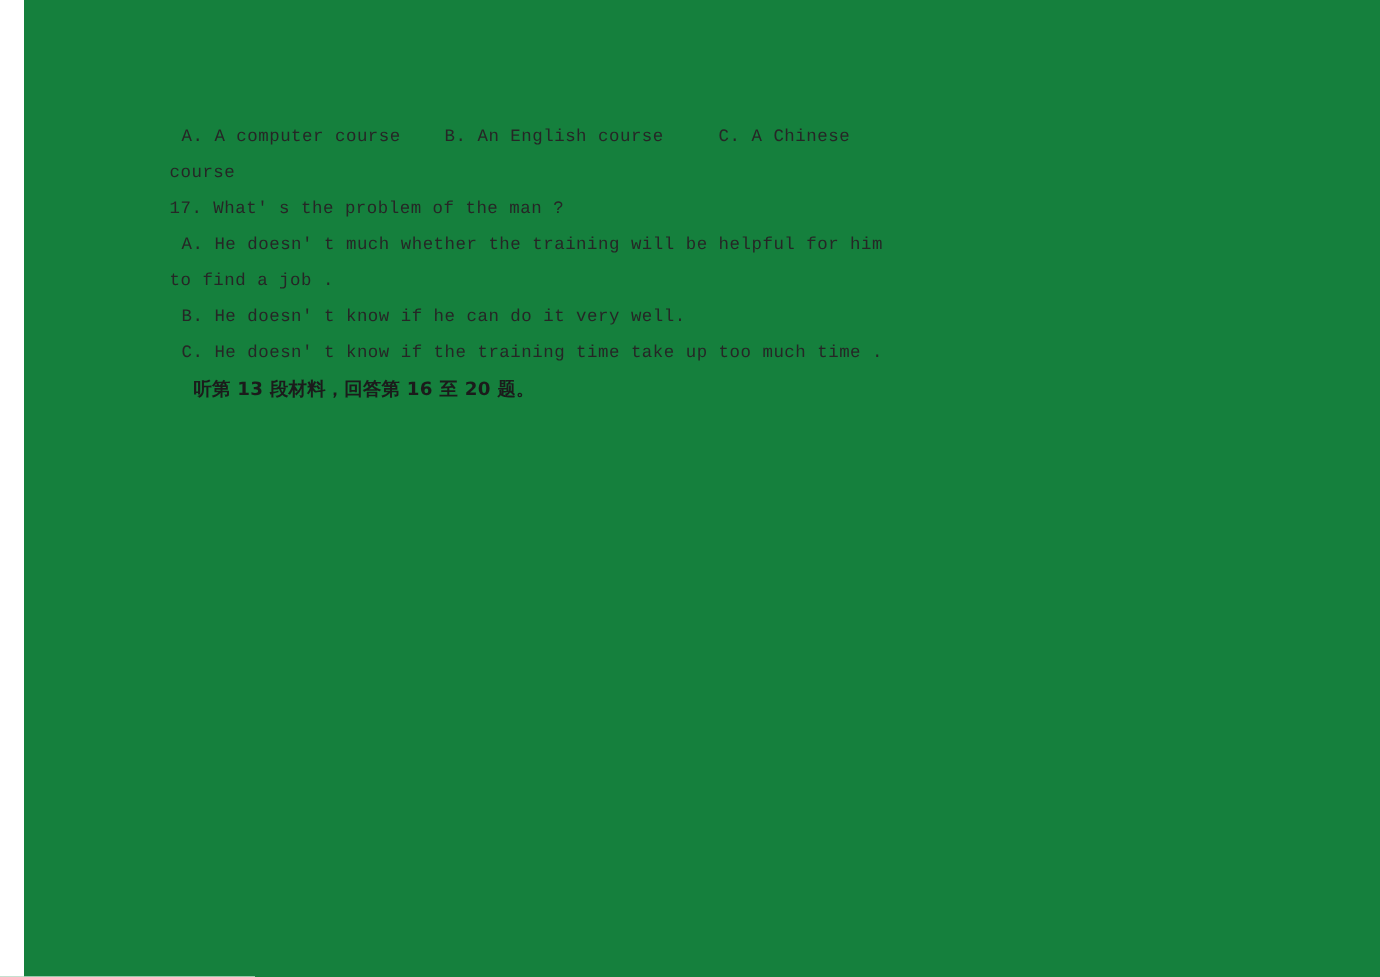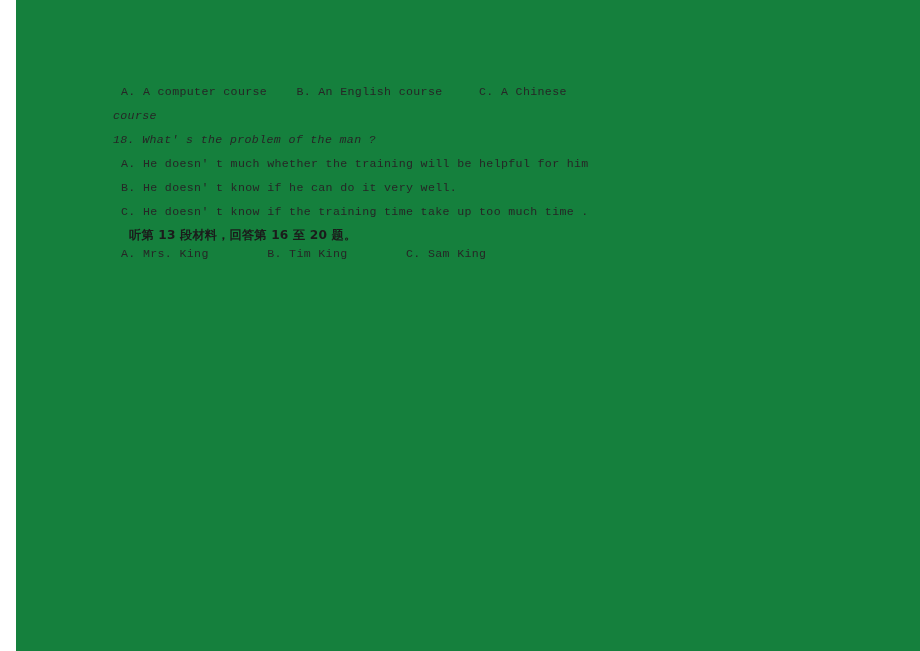--- a/index.html
+++ b/index.html
@@ -46,21 +46,20 @@
   }
 
   
   .line.indent {
     padding-left: 8px;
   }
 
   
   .line.flush {
     padding-left: 0px;
-    font-style: italic;
   }
 
   
   .line.cjk {
     font-family: "DejaVu Sans", "Liberation Sans", sans-serif;
     font-size: 12.2px;
     font-weight: bold;
     letter-spacing: 0.2px;
     line-height: 22px;
     height: 22px;
@@ -84,29 +83,29 @@
 <body>
 
 <div class="page">
 
   <div class="text-body">
 
     <div class="line indent">A. A computer course    B. An English course     C. A Chinese</div>
 
     <div class="line flush">course</div>
 
-    <div class="line flush">18. What' s the problem of the man ?</div>
+    <div class="line flush">17. What' s the problem of the man ?</div>
 
     <div class="line indent">A. He doesn' t much whether the training will be helpful for him</div>
 
+    <div class="line flush">to find a job .</div>
 
     <div class="line indent">B. He doesn' t know if he can do it very well.</div>
 
     <div class="line indent">C. He doesn' t know if the training time take up too much time .</div>
 
     <div class="line cjk">听第 13 段材料，回答第 16 至 20 题。</div>
 
 
-    <div class="line tight-last">A. Mrs. King        B. Tim King        C. Sam King</div>
 
   </div>
 
 </div>
 
 </body></html>

